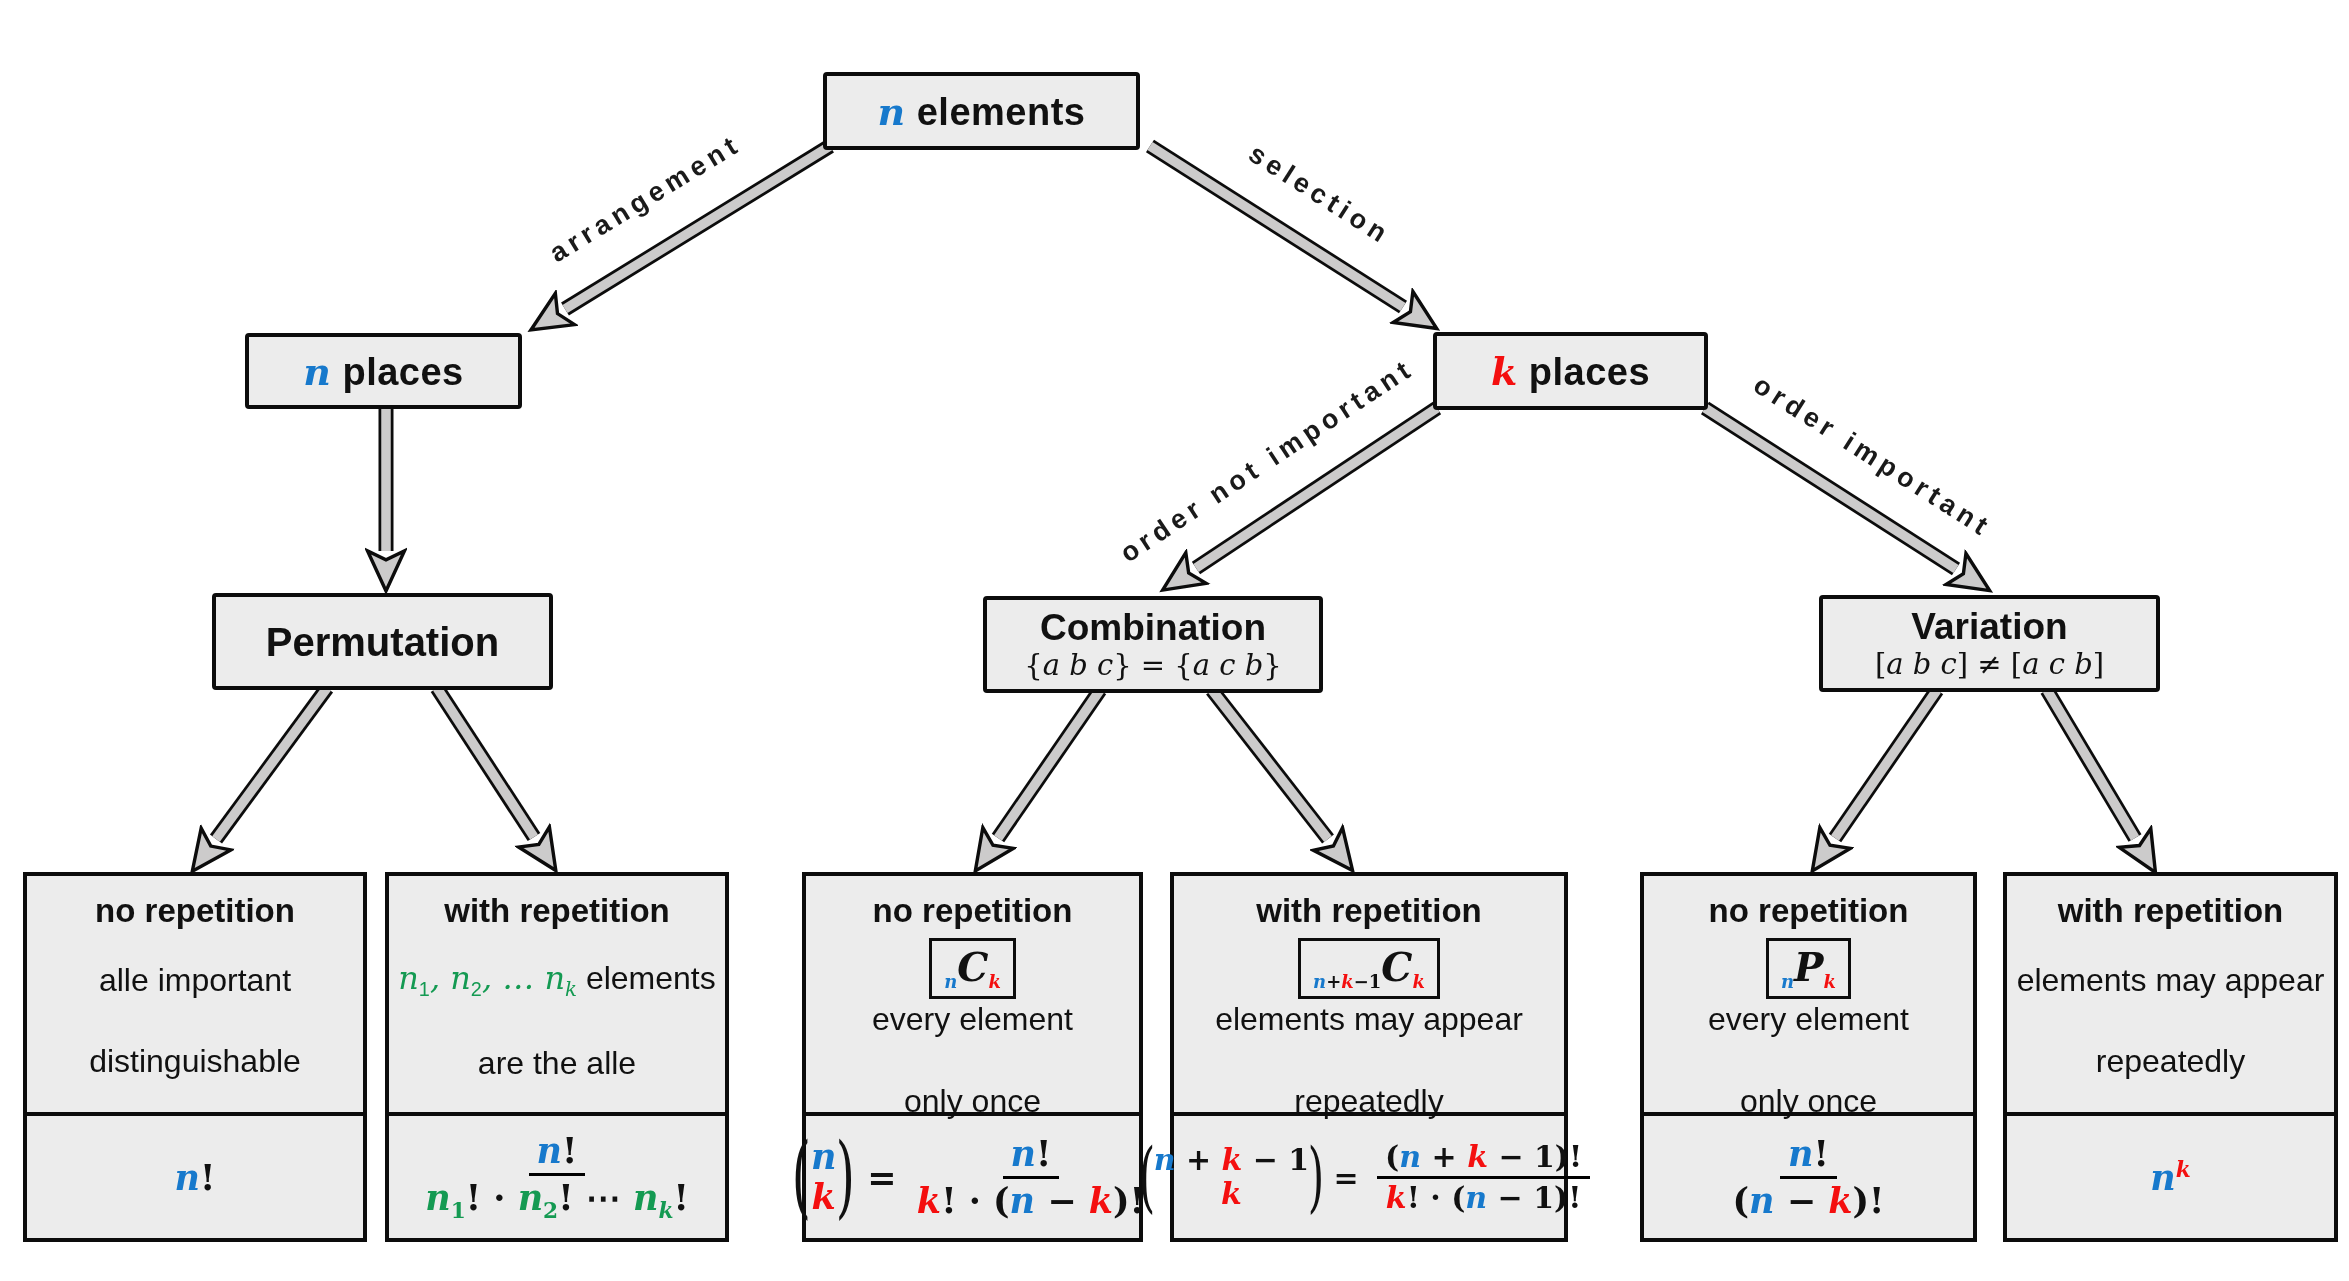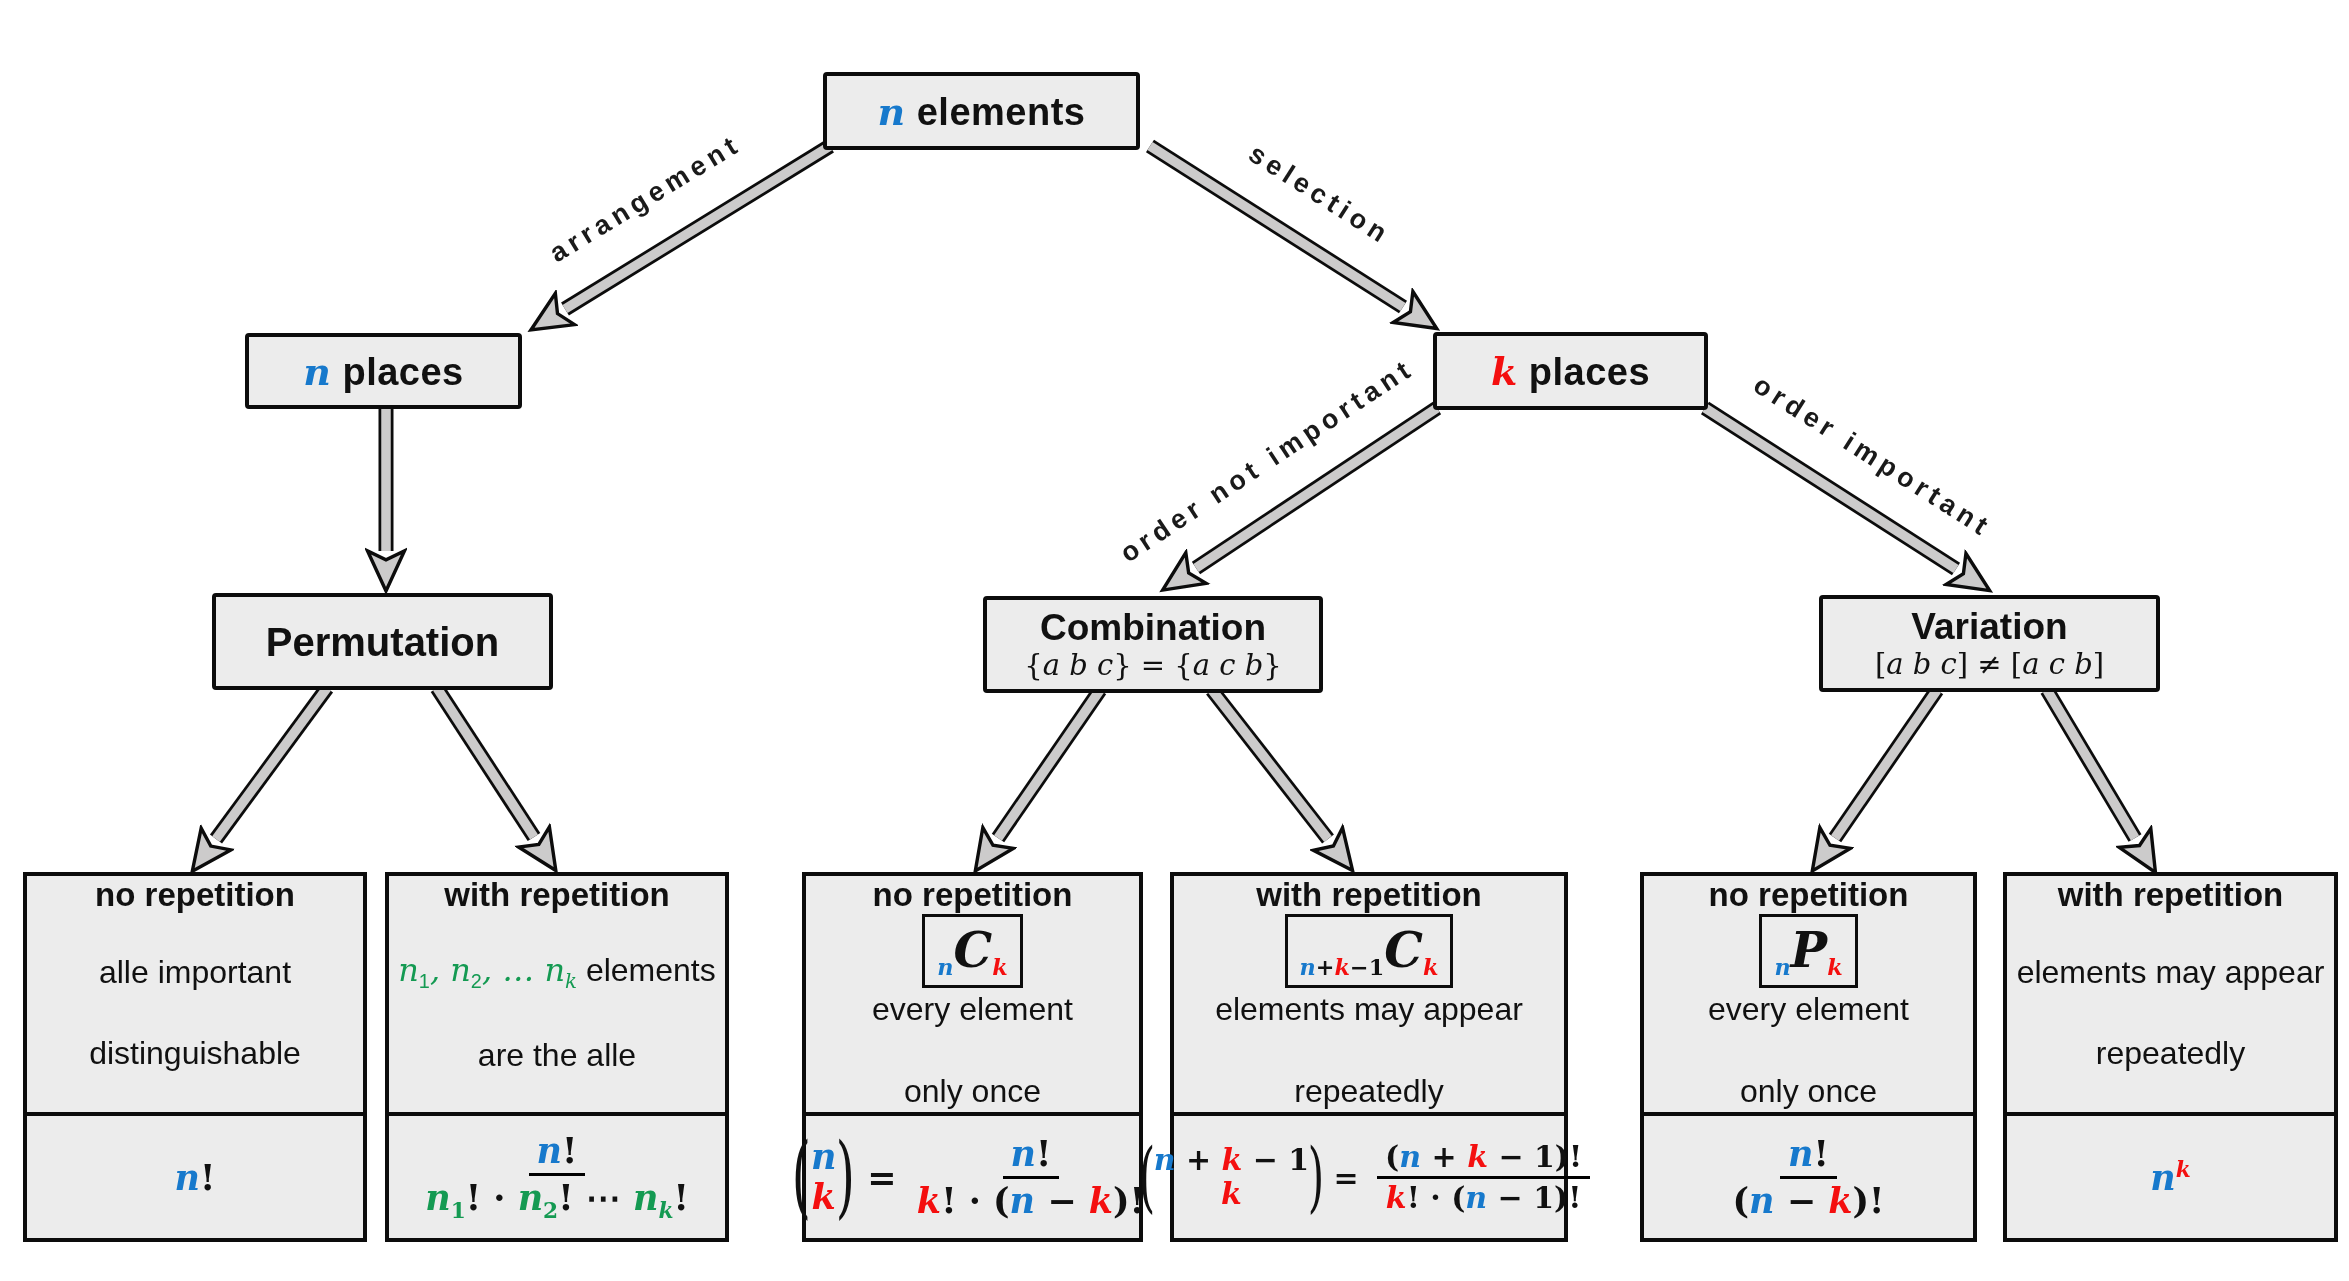--- a/index.html
+++ b/index.html
@@ -11,24 +11,24 @@
   .rnode{position:absolute;background:#ECECEC;border:4px solid #0c0c0c;border-radius:4px;
          box-sizing:border-box;display:flex;flex-direction:column;align-items:center;justify-content:center;
          text-align:center;}
   .node-label{font-weight:bold;font-size:38px;letter-spacing:.5px;}
   .node-title{font-weight:bold;font-size:37px;line-height:1.05;}
   .node-sub{font-family:"DejaVu Serif",serif;font-size:29px;margin-top:4px;line-height:1;}
 
   
   .sqbox{position:absolute;top:872px;height:370px;background:#ECECEC;border:4px solid #0c0c0c;
          box-sizing:border-box;display:flex;flex-direction:column;}
-  .sq-top{flex:1;display:flex;flex-direction:column;align-items:center;min-height:0;}
+  .sq-top{flex:1;display:flex;flex-direction:column;align-items:center;padding-top:16px;min-height:0;}
   .sq-head{font-weight:bold;font-size:33px;}
-  .badge{border:3px solid #0c0c0c;padding:1px 12px 3px;font-family:"DejaVu Serif",serif;
-         font-weight:bold;font-size:36px;font-style:normal;display:inline-block;line-height:1.3;}
+  .badge{margin-top:8px;border:3px solid #0c0c0c;padding:1px 12px 3px;font-family:"DejaVu Serif",serif;
+         font-weight:bold;font-size:29px;font-style:normal;display:inline-block;line-height:1.3;}
   .sq-desc{flex:1;display:flex;flex-direction:column;align-items:center;justify-content:center;
            font-size:32px;line-height:1.28;text-align:center;}
   .sq-formula{height:122px;border-top:4px solid #0c0c0c;display:flex;align-items:center;justify-content:center;
               font-family:"DejaVu Serif",serif;font-weight:bold;font-size:35px;font-style:normal;}
   .sq-formula.small-f{font-size:30px;}
 
   
   .tk{white-space:pre;}
   .tk.m{font-family:"DejaVu Serif",serif;font-style:italic;}
   .tk.big{font-size:1.35em;}

